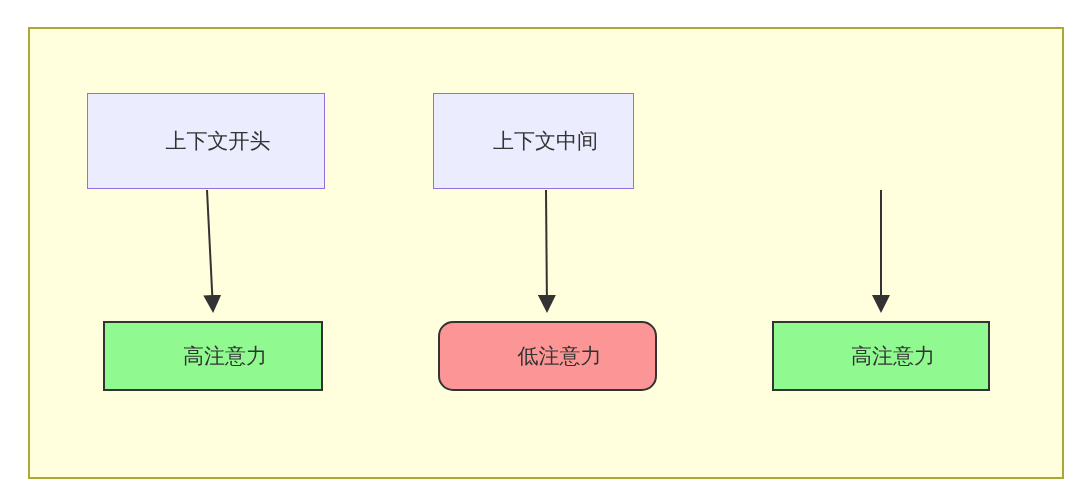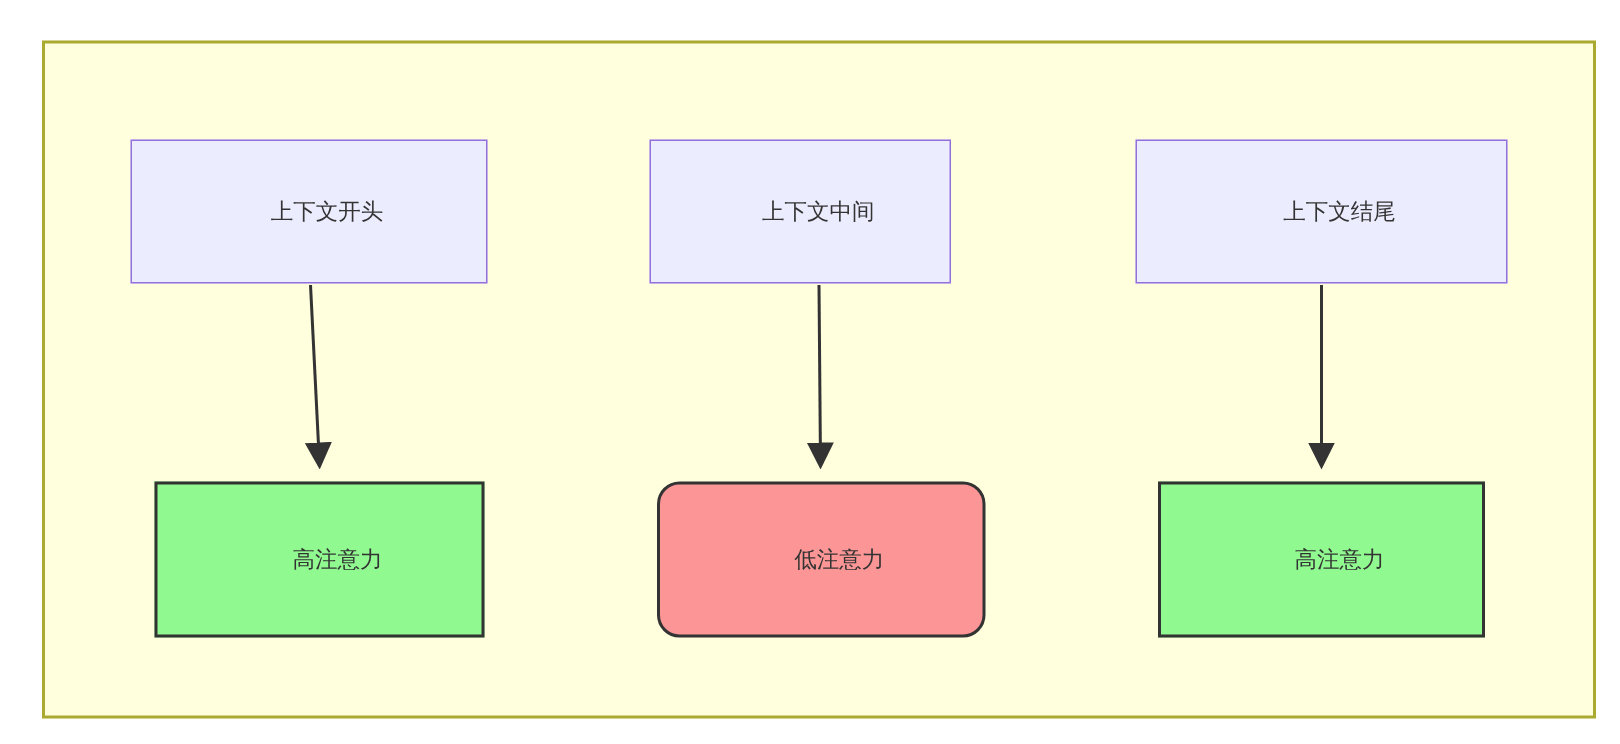--- a/index.html
+++ b/index.html
@@ -30,32 +30,32 @@
     font-size: 21px;
     line-height: 26px;
     color: var(--text, #333333);
   }
   .node {
     position: absolute;
     display: flex;
     align-items: center;
     justify-content: center;
     box-sizing: border-box;
-    font-size: 15px;
+    font-size: 21px;
     color: var(--text, #333333);
     text-align: center;
     padding-left: 24px;
   }
   .source-node {
     top: 93px; height: 96px;
     background: var(--source-fill, #ececff);
     border: 1.5px solid var(--source-border, #9370db);
   }
   .result-node {
-    top: 321px; height: 104px;
+    top: 321px; height: 70px;
     border: 2.5px solid var(--node-border, #333333);
   }
   .result-high { background: var(--high-fill, #90fa90); }
   .result-low  { background: var(--low-fill, #fc9696); }
 
   .src-1 { left: 87px;  width: 238px; }
   .src-2 { left: 433px; width: 201px; }
   .src-3 { left: 757px; width: 248px; }
 
   .res-1 { left: 103px; width: 220px; }
@@ -88,19 +88,18 @@
         <path d="M0,0 L9,4.5 L0,9 z" fill="#333333"></path>
       </marker>
     </defs>
     <line x1="207" y1="190" x2="213" y2="310" marker-end="url(#arrowhead)"></line>
     <line x1="546" y1="190" x2="547" y2="310" marker-end="url(#arrowhead)"></line>
     <line x1="881" y1="190" x2="881" y2="310" marker-end="url(#arrowhead)"></line>
   </svg>
 
   <div class="node source-node src-1">上下文开头</div>
   <div class="node source-node src-2">上下文中间</div>
-  <div class="node source-node src-3">上下文结尾</div>
 
   <div class="node result-node result-high res-1">高注意力</div>
   <div class="node result-node result-low res-2">低注意力</div>
   <div class="node result-node result-high res-3">高注意力</div>
 
 </div>
 
 </body></html>

